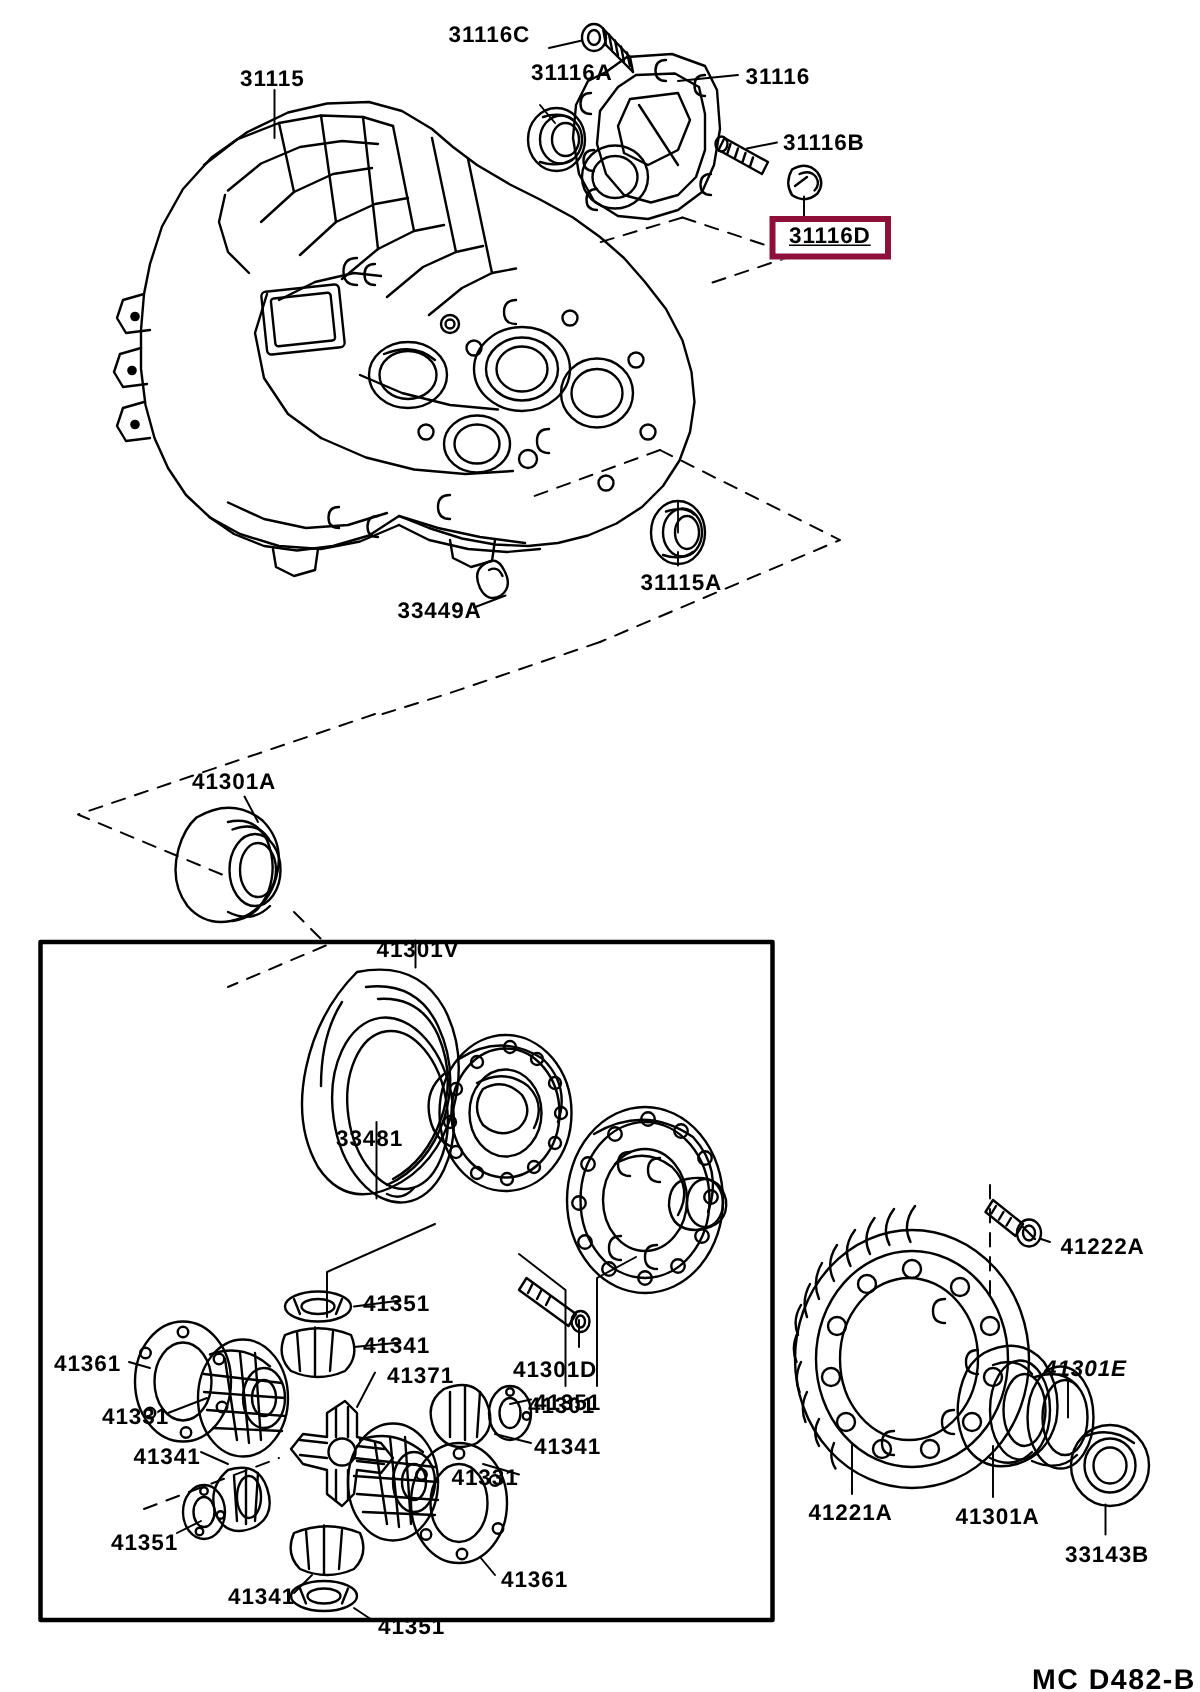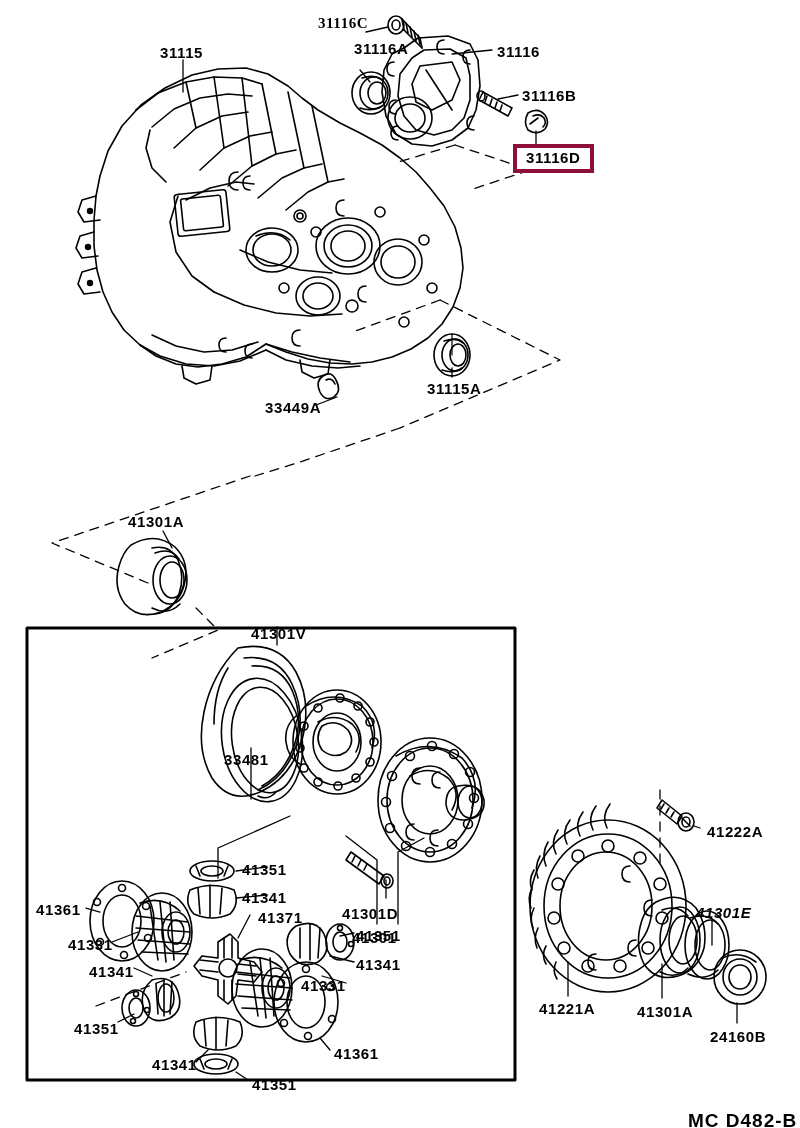--- a/index.html
+++ b/index.html
@@ -17,21 +17,21 @@
     font-size:15px;font-weight:bold;letter-spacing:.6px;
     color:#000;white-space:nowrap;line-height:1;
   }
   .hilite{
     position:absolute;
     background:#ffffff;
     border:4px solid #8e1038;
     padding:2px 9px 3px 9px;
     font-family:"Liberation Sans","DejaVu Sans",sans-serif;
     font-size:15px;font-weight:bold;letter-spacing:.6px;
-    line-height:1.05;white-space:nowrap;
+    line-height:1.05;white-space:nowrap;text-decoration:underline;
   }
   .footer{
     position:absolute;
     font-family:"Liberation Sans","DejaVu Sans",sans-serif;
     font-size:19px;font-weight:bold;letter-spacing:1px;
   }
 </style>
 </head>
 <body>
 
@@ -480,21 +480,21 @@
       <path d="M662 998 L662 964"></path>
       <path d="M737 1023 L737 1003"></path>
     </g>
     <g stroke-width="1.3" stroke-dasharray="9 7">
       <path d="M660 790 L660 870"></path>
     </g>
 
   </svg>
 
   <div class="lbl" style="left:160px;top:45px;">31115</div>
-  <div class="lbl" style="left:318px;top:16px;font-family:Liberation Serif, serif;">31116C</div>
+  <div class="lbl" style="left:299px;top:16px;">31116C</div>
   <div class="lbl" style="left:497px;top:44px;">31116</div>
   <div class="lbl" style="left:330px;top:41px;margin-left:24px;">31116A</div>
   <div class="lbl" style="left:522px;top:88px;">31116B</div>
   <div class="lbl" style="left:427px;top:381px;">31115A</div>
   <div class="lbl" style="left:265px;top:400px;">33449A</div>
 
   <div class="hilite" style="left:513px;top:144px;">31116D</div>
 
   <div class="lbl" style="left:128px;top:514px;">41301A</div>
   <div class="lbl" style="left:251px;top:610px;margin-top:16px;">41301V</div>
@@ -513,17 +513,17 @@
   <div class="lbl" style="left:334px;top:1046px;">41361</div>
   <div class="lbl" style="left:152px;top:1057px;">41341</div>
   <div class="lbl" style="left:252px;top:1077px;">41351</div>
   <div class="lbl" style="left:342px;top:906px;">41301D</div>
   <div class="lbl" style="left:352px;top:930px;">41301</div>
 
   <div class="lbl" style="left:707px;top:824px;">41222A</div>
   <div class="lbl" style="left:696px;top:905px;font-style:italic;">41301E</div>
   <div class="lbl" style="left:539px;top:1001px;">41221A</div>
   <div class="lbl" style="left:637px;top:1004px;">41301A</div>
-  <div class="lbl" style="left:710px;top:1029px;">24160B</div>
+  <div class="lbl" style="left:710px;top:1029px;">33143B</div>
 
   <div class="footer" style="left:688px;top:1110px;">MC  D482-B</div>
 
 </div>
 
 </body></html>

